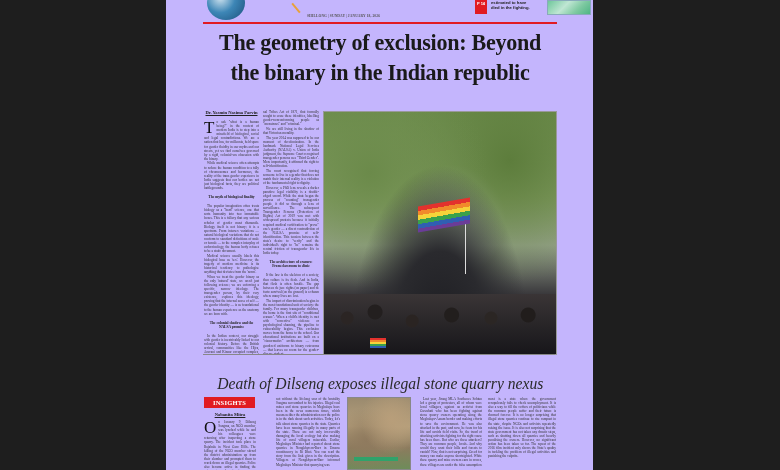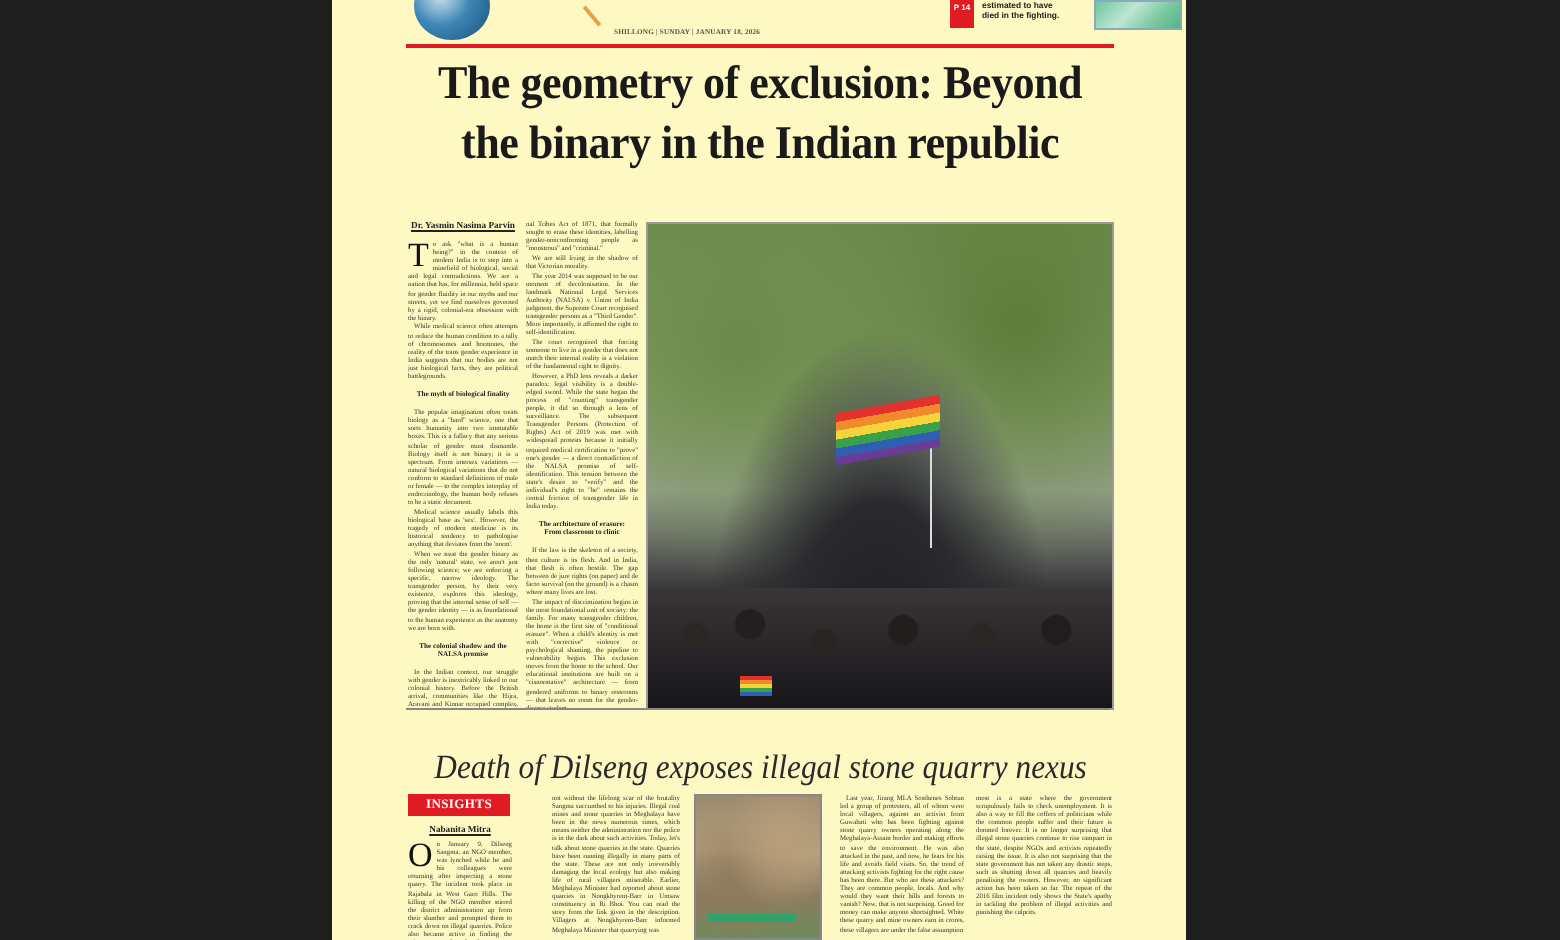--- a/index.html
+++ b/index.html
@@ -2,21 +2,21 @@
 <html><head>
 <meta charset="utf-8">
 <style>
   * { box-sizing: border-box; margin: 0; padding: 0; }
   html, body { width: 780px; height: 470px; overflow: hidden; background: #1e1e1e; }
   body { position: relative; font-family: "Liberation Serif", serif; }
 
   .viewer-bg { position: absolute; inset: 0; background: #1e1e1e; }
   .page {
     position: absolute; left: 166px; top: 0; width: 427px; height: 470px;
-    background: #fef9c3; overflow: hidden;
+    background: #c4b5fd; overflow: hidden;
   }
 
   
   .masthead { position: absolute; left: 37px; top: 0; width: 354px; height: 25px; }
   .logo-globe {
     position: absolute; left: 4px; top: -14px; width: 38px; height: 34px; border-radius: 50%;
     background: radial-gradient(circle at 35% 35%, #cfe3ef 0%, #3d86b6 45%, #1b4f7a 100%);
   }
   .logo-pen { position: absolute; left: 92px; top: 2px; width: 2px; height: 12px; background: #e8a13a; transform: rotate(-40deg); }
   .dateline {

